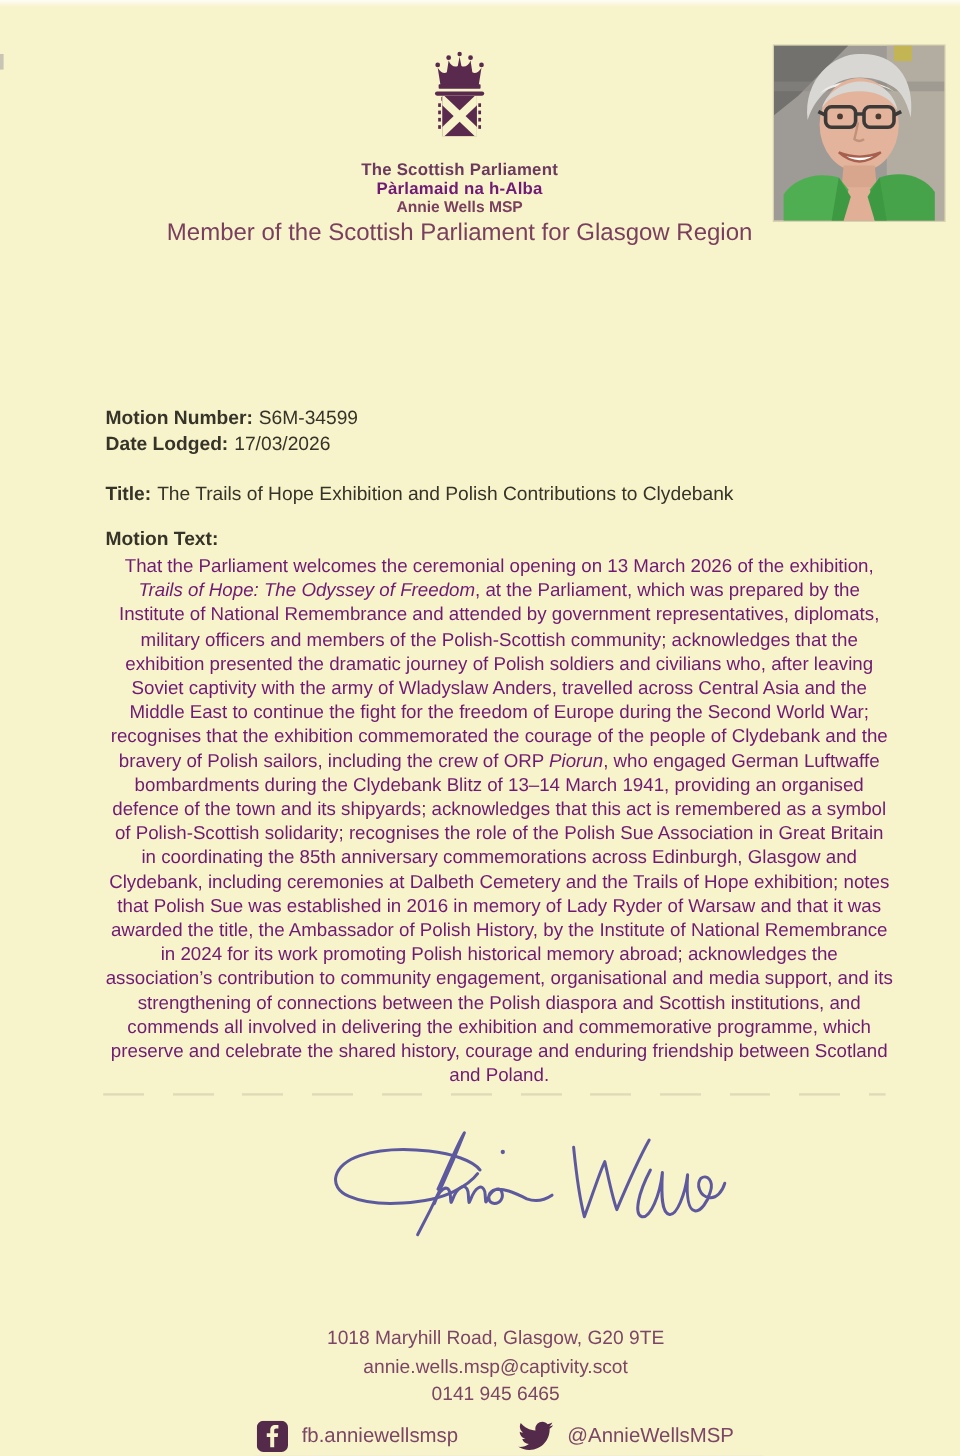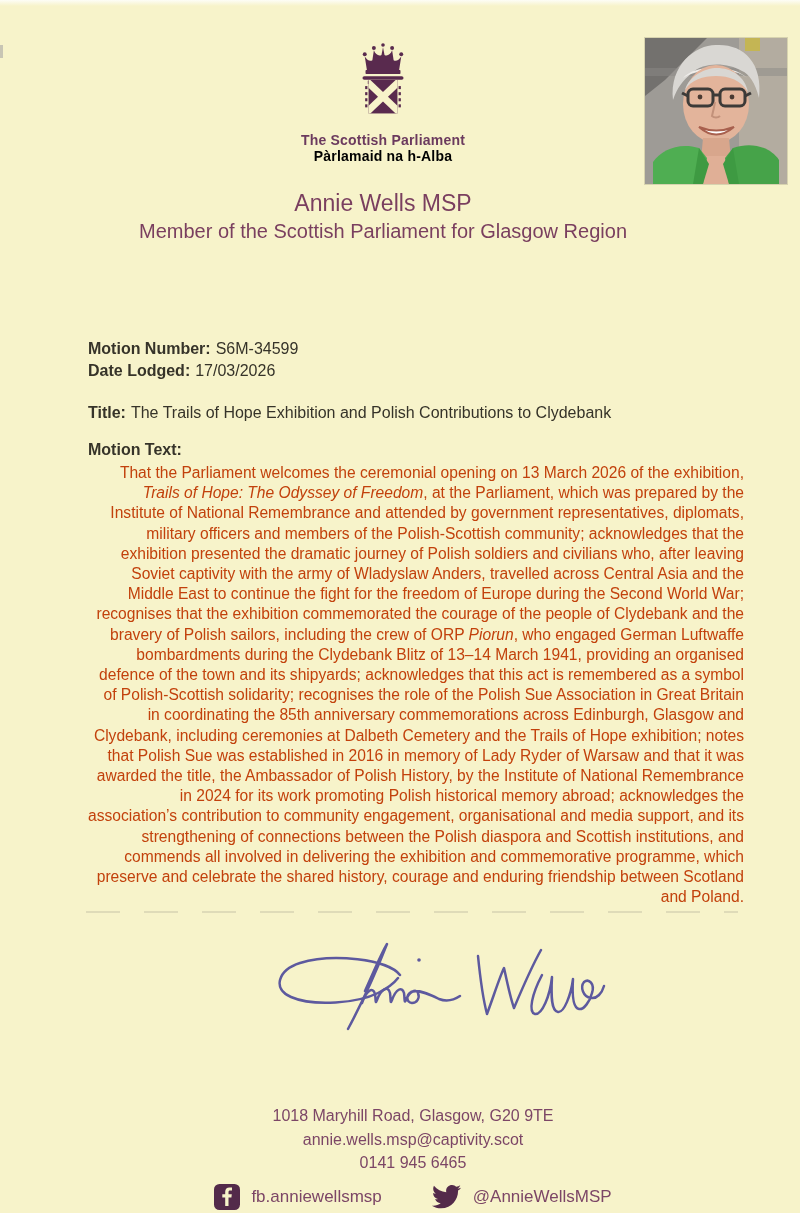--- a/index.html
+++ b/index.html
@@ -6,36 +6,36 @@
   body{width:800px;height:1213px;background:#e9e6d8;font-family:"Liberation Sans",sans-serif;}
   .page{position:relative;width:800px;height:1213px;background:#f7f3ca;overflow:hidden;}
   .top-strip{position:absolute;top:0;left:0;width:800px;height:6px;
     background:linear-gradient(#fdfdf6,#f7f3ca);}
   .edge-mark{position:absolute;top:45px;left:0;width:3px;height:13px;background:#bcb9ae;opacity:.8;}
 
   
   .header{position:absolute;top:0;left:0;width:740px;text-align:center;padding-left:26px;box-sizing:border-box;}
   .crest{margin-top:34px;display:inline-block;line-height:0;}
   .org-en{margin-top:2px;font-size:14px;color:#6b3a5e;font-weight:700;letter-spacing:.2px;}
-  .org-gd{font-size:14px;color:#000000;font-weight:700;letter-spacing:.2px;}
-  .msp-name{margin-top:26px;font-size:23px;color:#7a3f5f;}
+  .org-gd{font-size:14px;color:#701a75;font-weight:700;letter-spacing:.2px;}
+  .msp-name{font-size:13px;color:#7a3f5f;font-weight:bold;}
   .msp-role{margin-top:3px;font-size:20px;color:#7a3f5f;}
 
   
   .photo{position:absolute;top:38px;left:645px;width:142px;height:146px;line-height:0;
     box-shadow:0 0 0 1px rgba(120,115,95,.25);}
 
   
   .motion{position:absolute;top:338px;left:88px;width:656px;color:#363329;}
   .meta{margin:0;font-size:16px;line-height:22px;}
   .meta strong{font-weight:700;margin-right:5px;}
   .title-line{margin:20px 0 0 0;font-size:16px;line-height:22px;}
   .title-line strong{margin-right:5px;}
   .text-label{margin:15px 0 0 0;font-size:16px;line-height:22px;font-weight:700;}
-  .bodytext{margin:2px 0 0 0;font-size:15.6px;line-height:20.2px;color:#c2410c;text-align:right;}
+  .bodytext{margin:2px 0 0 0;font-size:15.6px;line-height:20.2px;color:#701a75;text-align:center;}
   .bodytext em{font-style:italic;}
 
   .artifact-dashes{position:absolute;top:911px;left:86px;width:652px;height:2px;opacity:.22;
     background:repeating-linear-gradient(90deg,#8a867a 0 34px,transparent 34px 58px);}
 
   
   .signature{position:absolute;top:938px;left:270px;width:336px;height:102px;line-height:0;}
 
   
   .footer{position:absolute;top:1104px;left:0;width:800px;text-align:center;padding-left:26px;

